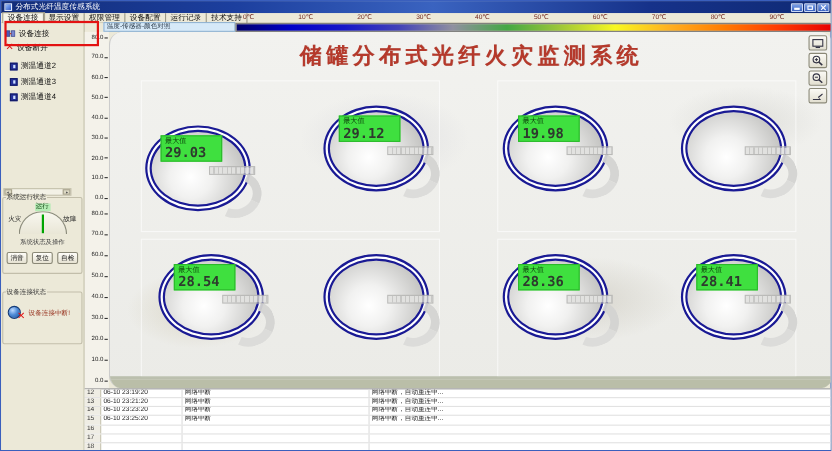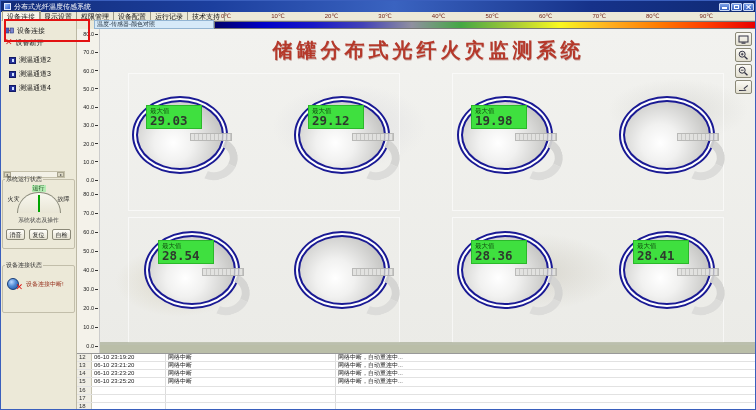--- a/index.html
+++ b/index.html
@@ -78,21 +78,21 @@
   .axis-num { font-size:5.5px; color:#222; line-height:6px; }
   .axis-dash { width:3px; height:1px; background:#333; margin-left:1px; }
 
   
   .main-area { position:absolute; left:98px; top:28px; width:658px; height:324px; border-left:1px solid #ccc; overflow:hidden;
     background:
       radial-gradient(90px 50px at 12% 78%, rgba(205,198,175,.55), transparent 70%),
       radial-gradient(110px 60px at 38% 30%, rgba(208,208,214,.5), transparent 70%),
       radial-gradient(120px 55px at 66% 75%, rgba(196,192,180,.5), transparent 70%),
       radial-gradient(100px 45px at 88% 25%, rgba(205,205,200,.5), transparent 70%),
-      linear-gradient(180deg,#f2f2ef,#ebebe7); }
+      linear-gradient(180deg,#f2f2ef,#ebebe7); border-radius: 12px; }
   .bund { position:absolute; border:1.5px solid rgba(255,255,255,.6); }
   .main-title { position:absolute; left:0; top:8px; width:100%; text-align:center; font-size:20px; font-weight:bold;
     color:#b5392b; letter-spacing:4px; text-shadow:0.5px 0.5px 0 rgba(120,30,20,.35); white-space:nowrap; }
   .tank { position:absolute; width:96px; height:78px; }
   .tank-outer { width:96px; height:78px; border:2px solid #1a1a94; border-radius:50%; padding:2px; background:#fff; }
   .tank-inner { width:100%; height:100%; border:2px solid #1a1a94; border-radius:50%;
     background:radial-gradient(circle at 42% 62%, #ffffff 0%, #f1f1f0 30%, #cbcbc9 72%, #b3b3b1 100%); }
   .walkway { position:absolute; left:60%; top:47%; width:42px; height:8px;
     background:repeating-linear-gradient(90deg,#e2e2e0 0 3px,#c4c4c2 3px 4px); border:1px solid #b4b4b2; opacity:.9; }
   .stair { position:absolute; right:-10px; bottom:-6px; width:46px; height:42px; border-radius:50%;
@@ -306,21 +306,21 @@
       </div>
   </div>
 
   <div class="main-area">
     <div class="bund" style="left:28px;top:44px;width:272px;height:138px;"></div>
     <div class="bund" style="left:352px;top:44px;width:272px;height:138px;"></div>
     <div class="bund" style="left:28px;top:188px;width:272px;height:126px;"></div>
     <div class="bund" style="left:352px;top:188px;width:272px;height:126px;"></div>
     <div class="main-title">储罐分布式光纤火灾监测系统</div>
     <div id="tanks">
-        <div class="tank" style="left: 32px; top: 67px;">
+        <div class="tank" style="left: 32px; top: 85px;">
           <div class="stair"></div>
           <div class="tank-outer">
             <div class="tank-inner"></div>
           </div>
           <div class="walkway"></div>
           <div class="max-box">
             <span class="max-label">最大值</span>
             <span class="max-value">29.03</span>
           </div>
         </div>

